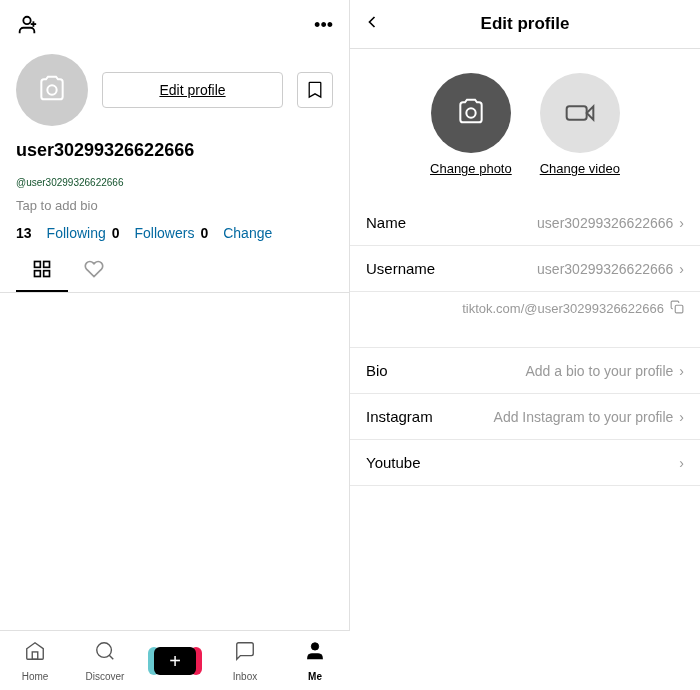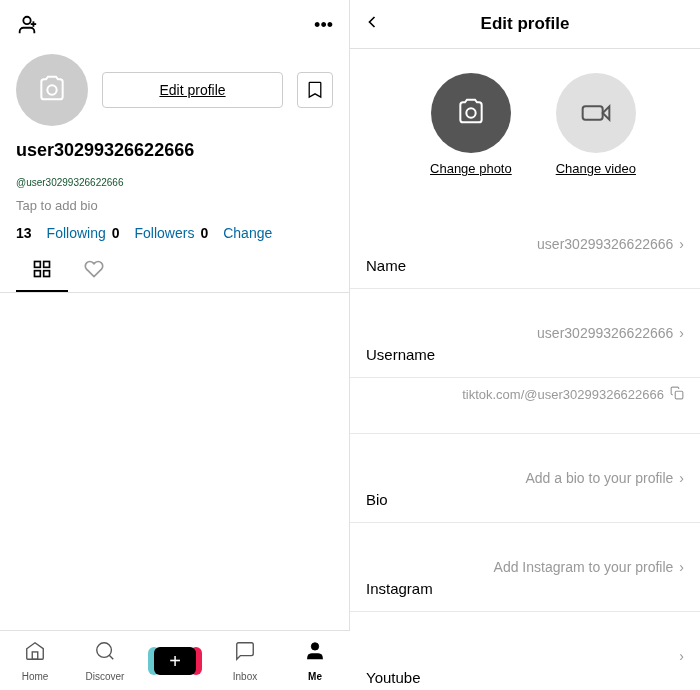--- a/index.html
+++ b/index.html
@@ -296,21 +296,20 @@
       gap: 28px;
       padding: 24px 20px 16px;
     }
 
     .photo-option {
       display: flex;
       flex-direction: column;
       align-items: center;
       gap: 8px;
       cursor: pointer;
-      margin-left: 16px;
     }
 
     .photo-circle {
       width: 80px;
       height: 80px;
       border-radius: 50%;
       background: #555;
       display: flex;
       align-items: center;
       justify-content: center;
@@ -343,21 +342,20 @@
       padding: 14px 16px;
       border-bottom: 1px solid #e8e8e8;
       cursor: pointer;
     }
 
     .field-label {
       font-size: 15px;
       color: #000;
       font-weight: 500;
       min-width: 80px;
-      margin-top: 43px;
     }
 
     .field-value {
       font-size: 14px;
       color: #999;
       text-align: right;
       flex: 1;
       margin-right: 6px;
     }
 

